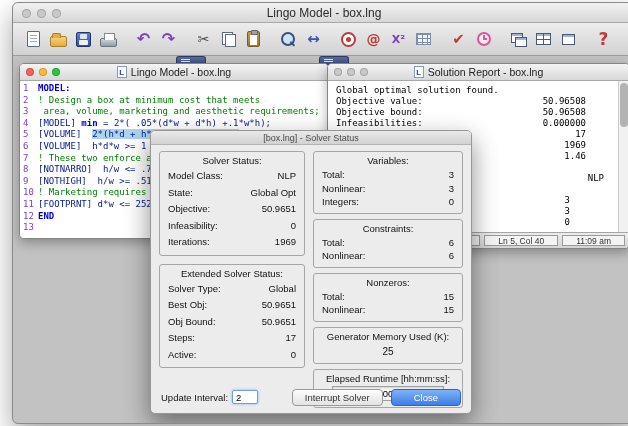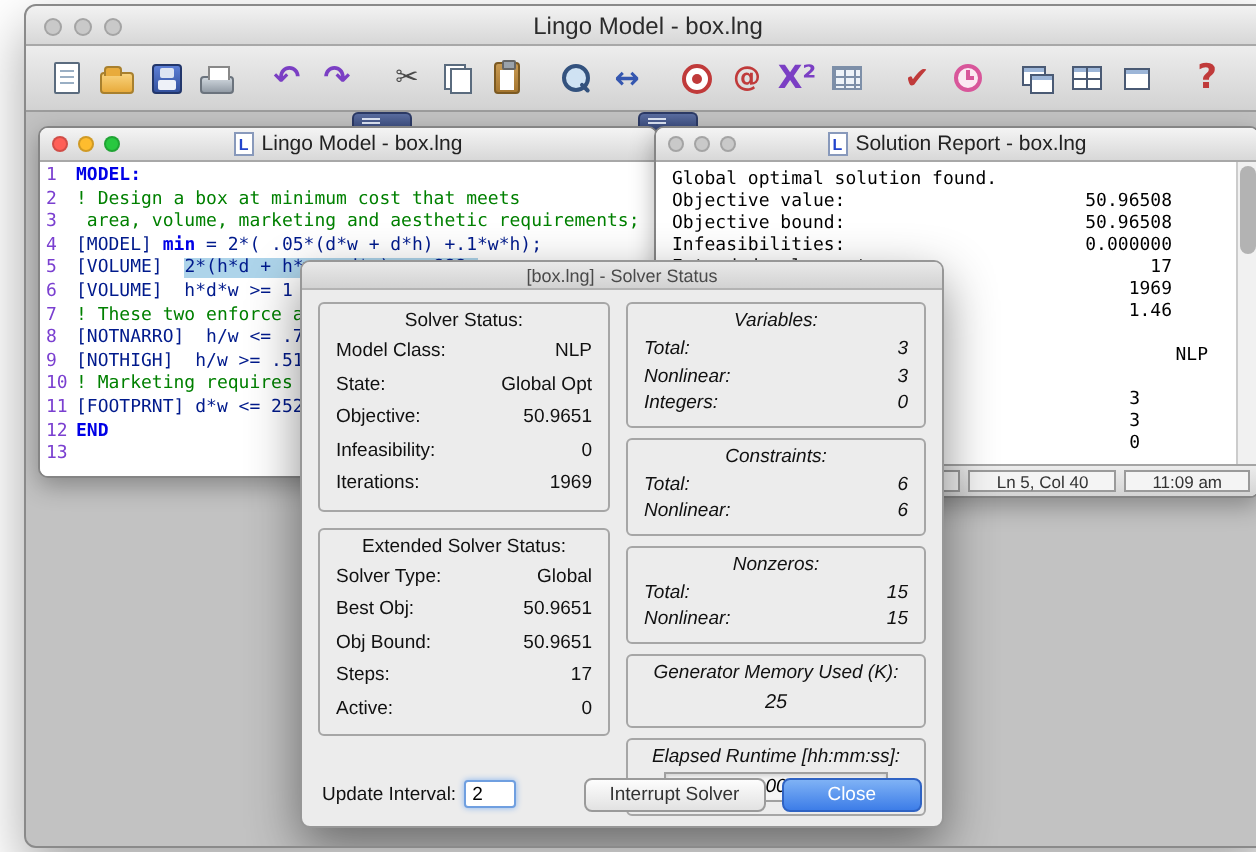--- a/index.html
+++ b/index.html
@@ -101,21 +101,21 @@
   .sbox.fill { flex:1; }
 
   .dialog { position:absolute; left:137px; top:127px; width:322px; height:284px; background:#ececec;
     border:1px solid #979797; border-radius:5px; box-shadow:0 10px 26px rgba(0,0,0,.45); z-index:3; overflow:hidden; }
   .dlg-title { height:14px; background:linear-gradient(#e9e9e9,#d2d2d2); border-bottom:1px solid #b3b3b3;
     display:flex; align-items:center; justify-content:center; font-size:9px; color:#4a4a4a; }
   .dlg-cols { display:flex; gap:8px; padding:6px 8px 0 8px; }
   .col-left { width:146px; flex:none; }
   .col-right { flex:1; }
   .group { border:1px solid #a6a6a6; border-radius:3px; padding:3px 6px 4px 6px; margin-bottom:8px; }
-  .col-right .group { margin-bottom:5px;font-style:italic; }
+  .col-right .group { margin-bottom:5px; }
   .gtitle { text-align:center; font-size:9.5px; color:#111; margin-bottom:2px; }
   .fld { display:flex; justify-content:space-between; font-size:9.5px; color:#111; padding:0 2px; }
   .col-left .fld { line-height:16.5px;text-align:right; }
   .col-right .fld { line-height:13.5px; }
   .gval { text-align:center; font-size:10px; line-height:15px; color:#111; }
   .well { margin:2px auto 2px auto; width:112px; height:15px; border:1px solid #a0a0a0; background:#f6f6f6;
     box-shadow:inset 0 1px 2px rgba(0,0,0,.15); display:flex; align-items:center; justify-content:center; font-size:9.5px; }
   .dlg-bottom { position:absolute; left:10px; right:10px; bottom:7px; height:18px; display:flex; align-items:center; }
   .ui-label { font-size:9.5px; color:#111; margin-right:4px; }
   .ui-input { width:26px; height:14px; border:1px solid #6f9fe0; box-shadow:0 0 3px #86b3ef; border-radius:2px;
@@ -179,21 +179,21 @@
           <span class="glyph" style="color: rgb(53, 87, 176); font-size: 15px;">↔</span>
         </span>
         <span class="sep"></span>
         <span class="ic">
           <span class="ig bullseye"></span>
         </span>
         <span class="ic">
           <span class="glyph" style="color: rgb(192, 58, 58); font-size: 14px;">@</span>
         </span>
         <span class="ic">
-          <span class="glyph" style="color: rgb(123, 63, 196); font-size: 16px;">X²</span>
+          <span class="glyph" style="color: rgb(123, 63, 196); font-size: 11px;">X²</span>
         </span>
         <span class="ic">
           <span class="ig grid"></span>
         </span>
         <span class="sep"></span>
         <span class="ic">
           <span class="glyph" style="color: rgb(192, 58, 58); font-size: 15px;">✔</span>
         </span>
         <span class="ic">
           <span class="ig clock"></span>

